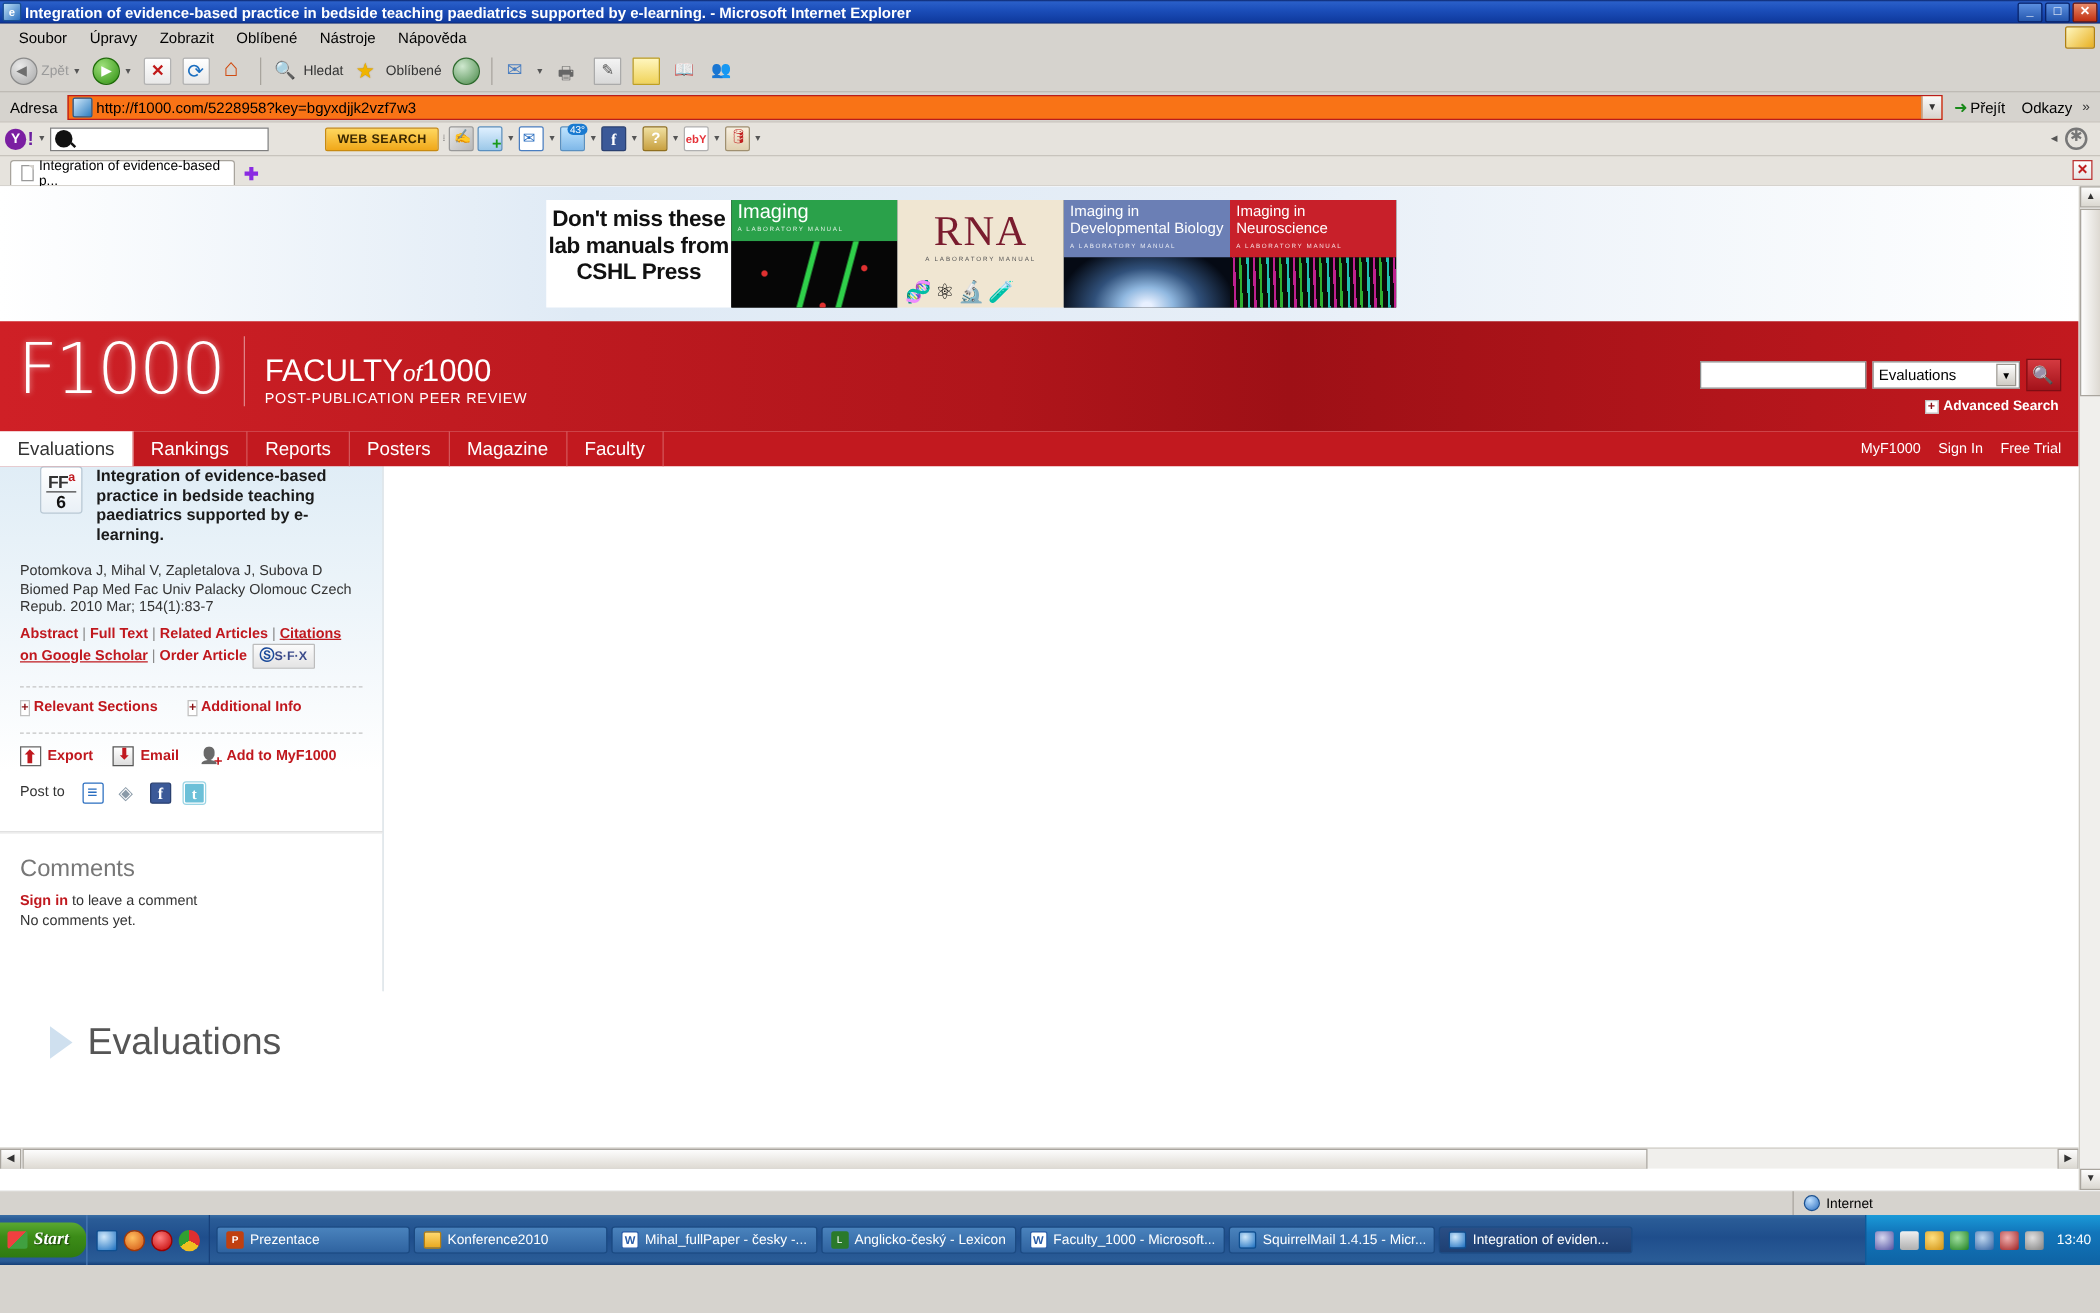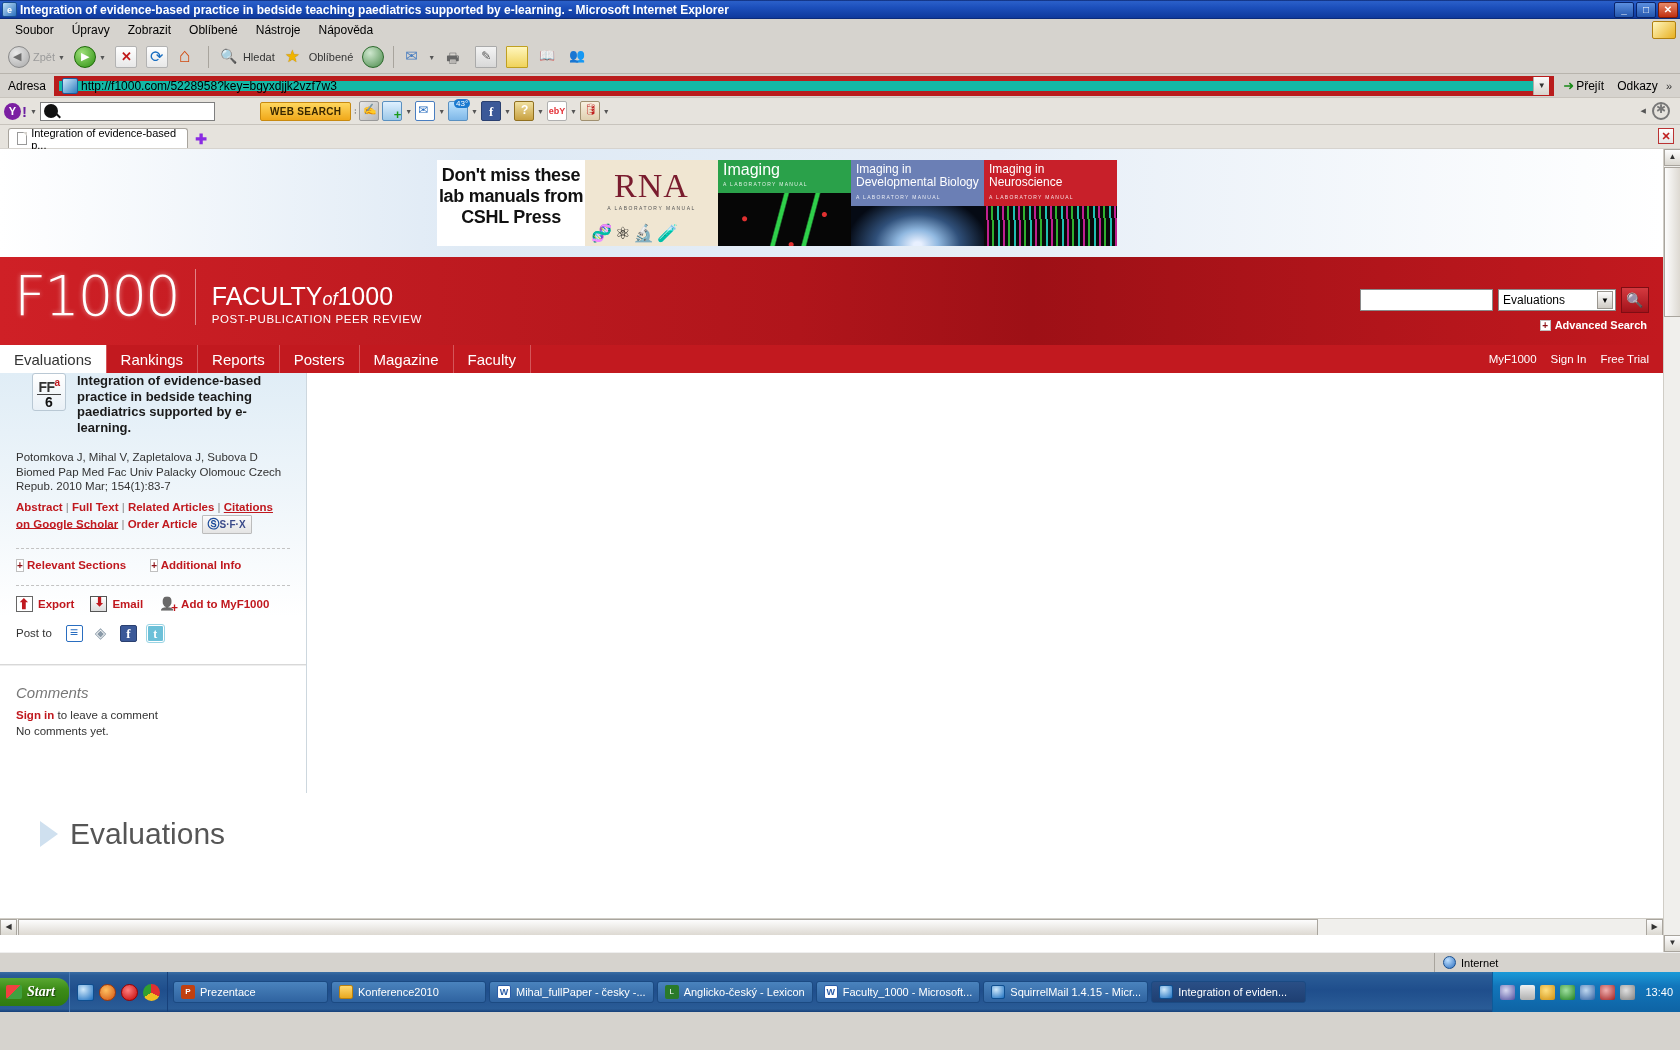--- a/index.html
+++ b/index.html
@@ -70,21 +70,21 @@
   .ico.print:after { content:'🖶'; position:absolute; left:2px; top:2px; font-size:14px; color:#666; }
   .ico.edit { background:linear-gradient(to bottom,#f4f4f4,#d8d8d8); border:1px solid #aaa; border-radius:1px; }
   .ico.edit:after { content:'✎'; position:absolute; left:5px; top:2px; font-size:12px; color:#555; }
   .ico.note { background:linear-gradient(to bottom,#fff6bd,#f0d35a); border:1px solid #c0a020; border-radius:1px; }
   .ico.disc:after { content:'📖'; position:absolute; left:2px; top:2px; font-size:13px; }
   .ico.people:after { content:'👥'; position:absolute; left:1px; top:2px; font-size:13px; }
 
   .addrbar { height:23px; background:#d6d3ce; display:flex; align-items:center; padding:0 4px; gap:4px; }
   .addrbar .alabel { font-size:12px; color:#000; padding:0 4px; }
   .addrwrap {
-    flex:1; height:20px; background:#14b8a6; border:5px solid #b91c1c;
+    flex:1; height:20px; background:#f97316; border:1px solid #b91c1c;
     display:flex; align-items:center; position:relative;
   }
   .addrwrap .eicon {
     width:16px; height:16px; margin:0 3px; border-radius:2px;
     background:linear-gradient(135deg,#cfe8fa,#2f7ec0); border:1px solid #1a5f9f;
   }
   .addrwrap .url { flex:1; font-size:12px; color:#000; white-space:nowrap; overflow:hidden; }
   .addrwrap .ddrop {
     width:16px; height:18px; background:linear-gradient(to bottom,#fafafa,#d8d4cd);
     border-left:1px solid #b0aca5; text-align:center; line-height:18px; font-size:8px; color:#333;
@@ -242,21 +242,21 @@
   .postrow { display:flex; align-items:center; gap:10px; margin-top:13px; }
   .postrow .plbl { font-size:11.5px; color:#333; margin-right:4px; }
   .sico { width:17px; height:17px; border-radius:2px; position:relative; }
   .sico.citeulike { background:#fff; border:1px solid #2a6ec0; }
   .sico.citeulike:after { content:'≡'; position:absolute; left:3px; top:-2px; font-size:14px; color:#2a6ec0; }
   .sico.connotea { background:#fff; border:1px solid #fff; }
   .sico.connotea:after { content:'◈'; position:absolute; left:1px; top:-2px; font-size:15px; color:#8a9aa8; }
   .sico.fb { background:#3b5998; border:1px solid #2a4070; color:#fff; font-family:"Liberation Serif",serif; font-weight:bold; font-size:13px; text-align:center; line-height:16px; }
   .sico.tw { background:#6cc0d8; border:1px solid #fff; outline:1px solid #9ad4e4; color:#fff; font-family:"Liberation Serif",serif; font-weight:bold; font-size:12px; text-align:center; line-height:16px; }
   .hr2 { border-top:1px solid #d8d8d8; border-bottom:1px solid #eee; margin:22px -16px 0 -16px; }
-  .cmtitle { font-size:15px; color:#777; font-weight:normal; padding:18px 0 6px 0;font-style:italic; }
+  .cmtitle { font-size:19px; color:#777; font-weight:normal; padding:18px 0 6px 0; }
   .cmline { font-size:11.5px; color:#333; line-height:16px; }
   .cmline a { color:#c0181e; font-weight:bold; text-decoration:none; }
 
   .evalblock { padding:24px 0 0 40px; display:flex; align-items:center; gap:12px; }
   .evalarrow { width:0; height:0; border-top:13px solid transparent; border-bottom:13px solid transparent; border-left:18px solid #cfe0ef; }
   .evaltitle { font-size:30px; color:#555; font-weight:normal; }
 
   
   .vscroll { position:absolute; right:0; top:149px; width:17px; height:803px; background:#f0efec; border-left:1px solid #d0cdc6; }
   .sbbtn { width:17px; height:17px; background:linear-gradient(to bottom,#fdfdfd,#dad7d0); border:1px solid #a9a59e; text-align:center; line-height:14px; font-size:8px; color:#333; }
@@ -447,31 +447,31 @@
     <div class="newtab">✚</div>
     <div class="tabclose">✕</div>
   </div>
 
   <div class="viewport">
     <div class="pagecanvas">
 
       <div class="bannerzone">
         <div class="bannerwrap">
           <div class="bn-text">Don't miss these lab manuals from CSHL Press</div>
-          <div class="bn-cover bn-rna">
-            <div class="rnatxt">RNA</div>
-            <div class="rnasub">A LABORATORY MANUAL</div>
-            <div class="dna">🧬⚛🔬🧪</div>
-          </div>
           <div class="bn-cover bn-img bn-g">
             <div class="bn-hdr">
               <div>Imaging</div>
               <div class="sub">A LABORATORY MANUAL</div>
             </div>
             <div class="bn-body"></div>
+          </div>
+          <div class="bn-cover bn-rna">
+            <div class="rnatxt">RNA</div>
+            <div class="rnasub">A LABORATORY MANUAL</div>
+            <div class="dna">🧬⚛🔬🧪</div>
           </div>
           <div class="bn-cover bn-img bn-b">
             <div class="bn-hdr">
               <div>Imaging in Developmental Biology</div>
               <div class="sub">A LABORATORY MANUAL</div>
             </div>
             <div class="bn-body"></div>
           </div>
           <div class="bn-cover bn-img bn-r">
             <div class="bn-hdr">

